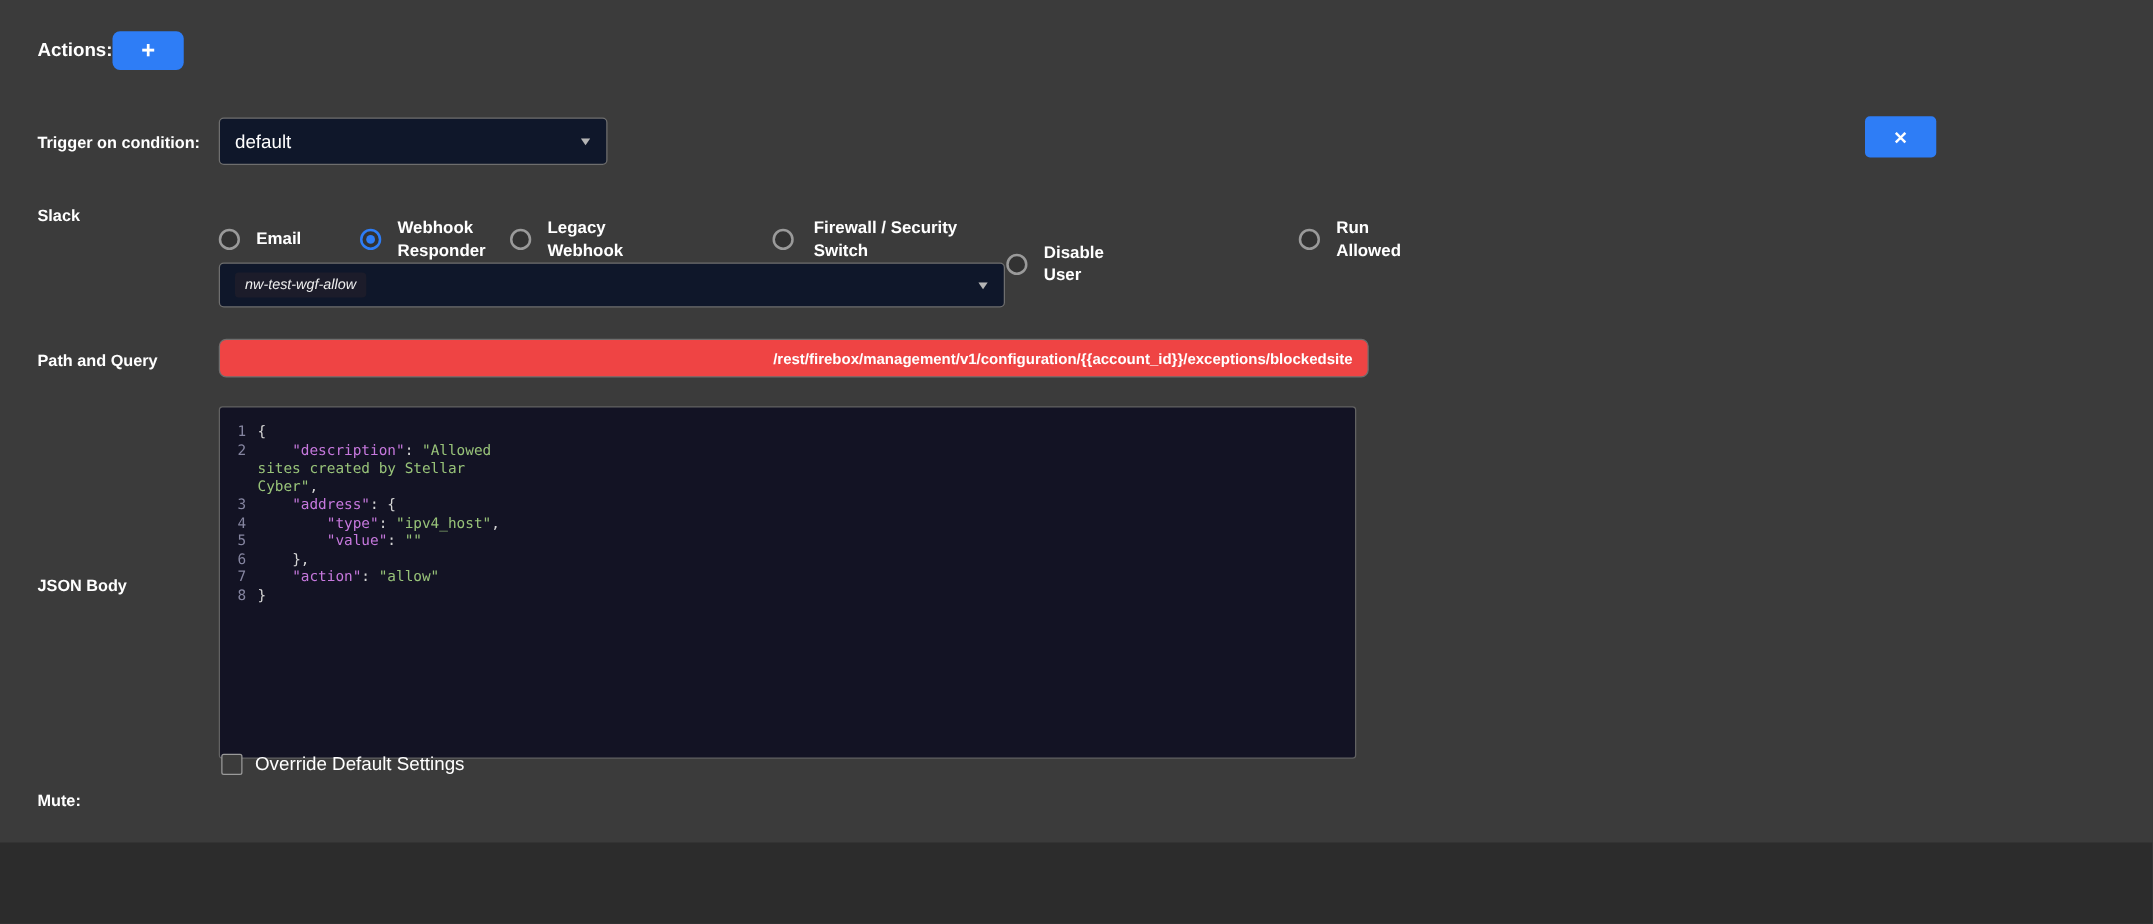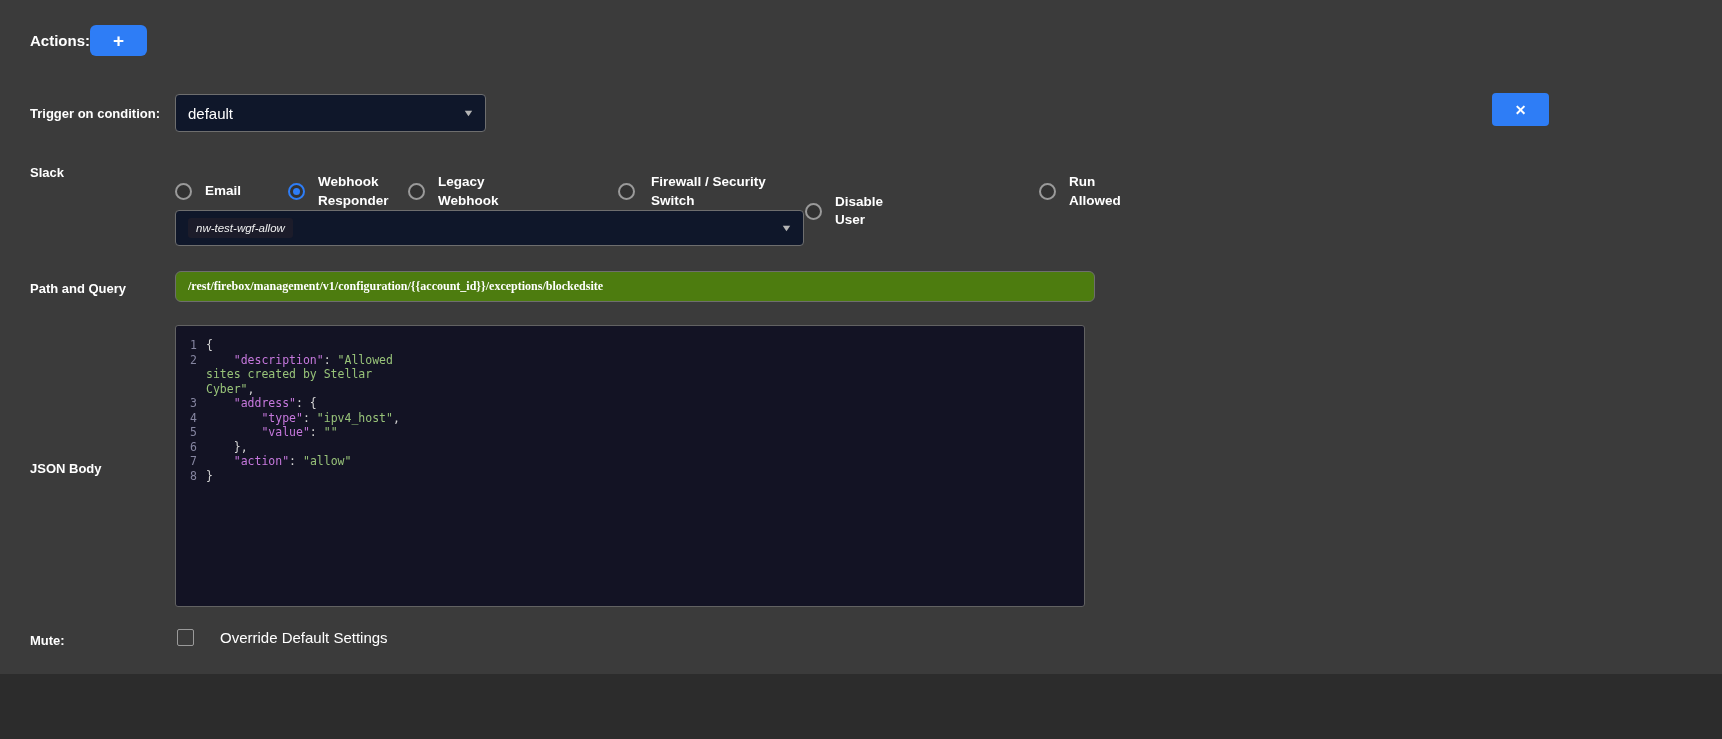--- a/index.html
+++ b/index.html
@@ -60,43 +60,44 @@
   }
   .radio.selected { border-color:#2e7df6; }
   .radio.selected::after {
     content:""; position:absolute; inset:3px; border-radius:50%; background:#2e7df6;
   }
   .radio-label { font-size:13.5px; font-weight:bold; line-height:1.35; white-space:pre-line; }
 
   
   .path-input {
     position:absolute; left:175px; top:271px; width:920px; height:31px;
-    background:#4d7c0f; border:1px solid #6e6e6e; border-radius:6px;
+    background:#ef4444; border:1px solid #6e6e6e; border-radius:6px;
     color:#ffffff; font-size:12px; font-weight:bold; padding:0 12px;
-    font-family:Liberation Serif, serif;
+    font-family:Liberation Sans, sans-serif;
+    text-align:right;
   }
 
   
   .code-editor {
     position:absolute; left:175px; top:325px; width:910px; height:282px;
     background:#131324; border:1px solid #626262; border-radius:3px;
     padding-top:12px; overflow:hidden; cursor:text;
   }
   .code-line { display:flex; font-family:"DejaVu Sans Mono", monospace; font-size:11.5px; line-height:14.5px; }
   .gutter {
     flex:0 0 30px; text-align:right; padding-right:9px;
     color:#8585a0; user-select:none;
   }
   .code-content { width:200px; white-space:pre-wrap; word-break:normal; color:#d4d4d4; }
   .tok-key { color:#c678dd; }
   .tok-str { color:#98c379; }
   .tok-punct { color:#d4d4d4; }
 
   
-  .mute-row { position:absolute; left:177px; top:629px; display:flex; align-items:flex-end; gap:26px; }
+  .mute-row { position:absolute; left:177px; top:603px; display:flex; align-items:flex-end; gap:10px; }
   .checkbox {
     appearance:none; -webkit-appearance:none;
     width:17px; height:17px; background:#3b3b3b;
     border:1px solid #9a9a9a; border-radius:2px; cursor:pointer; margin:0;
   }
   .mute-cb-label { font-size:15px; color:#ffffff; }
 
   
   #lbl-trigger { top:106px; }
   #lbl-type { top:165px; }

